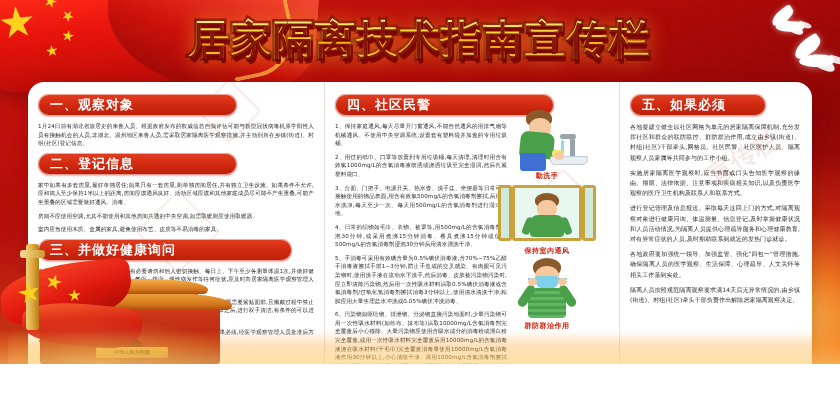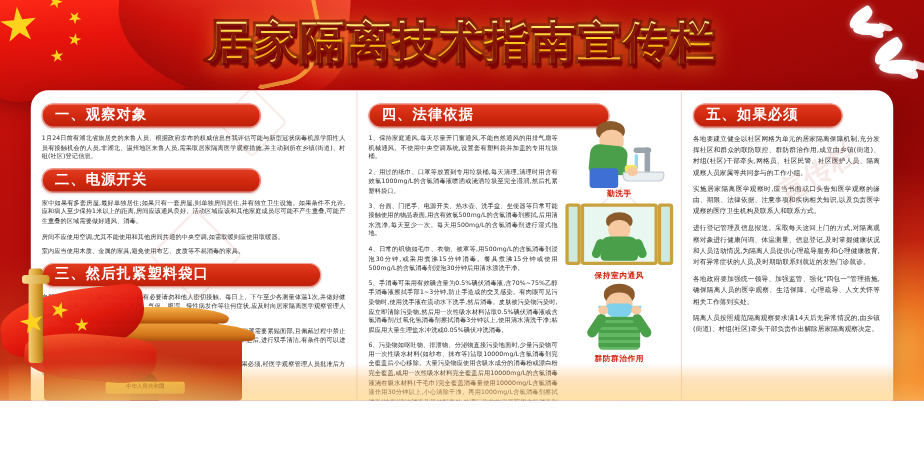--- a/index.html
+++ b/index.html
@@ -147,40 +147,40 @@
     font-size: 13px; font-weight: bold;
     padding: 0 12px;
     letter-spacing: 1px;
     margin-bottom: 6px;
     box-shadow: inset 0 0 0 1px rgba(255,255,255,0.55), 0 1px 2px rgba(150,20,0,0.3);
     font-family: "DejaVu Sans", "Liberation Sans", sans-serif;
     overflow: hidden;
     text-overflow: clip;
     white-space: nowrap;
   }
-  .pill.narrow { width: 72%; border-radius: 10px; }
+  .pill.narrow { width: 72%; }
   .pill.mid { width: 80%; }
   .pill.wide { width: 92%; }
 
   
   .body-text {
     font-size: 5.6px;
     line-height: 8.6px;
     color: #2b2b2b;
     text-align: justify;
     font-family: "DejaVu Sans", "Liberation Sans", sans-serif;
     margin-bottom: 5px;
     letter-spacing: 0.1px;
   }
   .col.c3 .body-text { font-size: 6px; line-height: 10.2px; }
   .col.c2 .narrow-text { width: 172px; }
 
   
   .illus-stack {
-    position: absolute; right: 4px; top: 26px; width: 104px;
+    position: absolute; right: 20px; top: 26px; width: 104px;
   }
   .illus { position: relative; width: 104px; margin-bottom: 2px; text-align: center; }
   .illus .scene { position: relative; width: 86px; height: 62px; margin: 0 auto; }
   .illus .cap {
     font-size: 7px; font-weight: bold; color: #d0210c; letter-spacing: .5px;
     font-family: "DejaVu Sans", "Liberation Sans", sans-serif;
     margin-top: 1px;
   }
 
   
@@ -306,35 +306,35 @@
 
   <div class="board">
 
     <div class="col c1">
       <div class="wm w1"></div>
       <div class="wm w2"></div>
 
       <div class="pill narrow">一、观察对象</div>
       <div class="body-text">1月24日前有湖北省旅居史的来鲁人员、根据政府发布的权威信息自我评估可能与新型冠状病毒机原学阳性人员有接触机会的人员,非湖北、温州地区来鲁人员,需采取居家隔离医学观察措施,并主动到所在乡镇(街道)、村组(社区)登记信息。</div>
 
-      <div class="pill narrow">二、电源开关</div>
+      <div class="pill narrow">二、登记信息</div>
       <div class="body-text">家中如果有多套房屋,最好单独居住;如果只有一套房屋,则单独房间居住,并有独立卫生设施。如果条件不允许,应和病人至少保持1米以上的距离,房间应该通风良好。活动区域应该和其他家庭成员尽可能不产生重叠,可能产生重叠的区域需要做好通风、消毒。</div>
       <div class="body-text">房间不应使用空调,尤其不能使用和其他房间共通的中央空调,如需取暖则应使用取暖器。</div>
       <div class="body-text">室内应当使用木质、金属的家具,避免使用布艺、皮质等不易消毒的家具。</div>
 
-      <div class="pill wide">三、然后扎紧塑料袋口</div>
+      <div class="pill wide">三、并做好健康询问</div>
       <div class="body-text">自我隔离观察14天,减少外出活动,除有必要请勿和他人密切接触。每日上、下午至少各测量体温1次,并做好健康询问。隔离人员如出现发热、咳嗽、气促、腹泻、慢性病发作等往何症状,应及时向居家隔离医学观察管理人员联系,并及时送医院就诊。</div>
       <div class="body-text">做好个人防护,看护的人员与隔离观察对象共处一室的时候应该戴好口罩,口罩需要紧贴面部,且佩戴过程中禁止触摸、调整。口罩因分泌物变湿、变脏时,必须立刻更换。摘下及丢弃口罩之后,进行双手清洁,有条件的可以进行手消毒。</div>
       <div class="body-text">隔离观察对象应尽可能减少与共同居住人员的接触,原则上不得外出。如果必须,经医学观察管理人员批准后方可外出,并要佩戴一次性外科口罩,避免去人群密集场所。</div>
     </div>
 
     <div class="col c2">
       <div class="wm w3"></div>
 
-      <div class="pill mid">四、法律依据</div>
+      <div class="pill mid">四、社区民警</div>
       <div class="body-text narrow-text">1、保持家庭通风,每天尽量开门窗通风,不能自然通风的用排气扇等机械通风。不使用中央空调系统,设置套有塑料袋并加盖的专用垃圾桶。</div>
       <div class="body-text narrow-text">2、用过的纸巾、口罩等放置到专用垃圾桶,每天清理,清理时用含有效氯1000mg/L的含氯消毒液喷洒或浇洒垃圾至完全湿润,然后扎紧塑料袋口。</div>
       <div class="body-text narrow-text">3、台面、门把手、电源开关、热水壶、洗手盆、坐便器等日常可能接触使用的物品表面,用含有效氯500mg/L的含氯消毒剂擦拭,后用清水洗净,每天至少一次。每天用500mg/L的含氯消毒剂进行湿式拖地。</div>
       <div class="body-text narrow-text">4、日常的织物如毛巾、衣物、被罩等,用500mg/L的含氯消毒剂浸泡30分钟,或采用煮沸15分钟消毒。餐具煮沸15分钟或使用500mg/L的含氯消毒剂浸泡30分钟后用清水漂洗干净。</div>
       <div class="body-text narrow-text">5、手消毒可采用有效碘含量为0.5%碘伏消毒液,含70%~75%乙醇手消毒液擦拭手部1~3分钟,防止手造成的交叉感染。有肉眼可见污染物时,使用洗手液在流动水下洗手,然后消毒。皮肤被污染物污染时,应立即清除污染物,然后用一次性吸水材料沾取0.5%碘伏消毒液或含氯消毒剂/过氧化氢消毒剂擦拭消毒3分钟以上,使用清水清洗干净;粘膜应用大量生理盐水冲洗或0.05%碘伏冲洗消毒。</div>
       <div class="body-text narrow-text">6、污染物如呕吐物、排泄物、分泌物直接污染地面时,少量污染物可用一次性吸水材料(如纱布、抹布等)沾取10000mg/L含氯消毒剂完全覆盖后小心移除。大量污染物应使用含吸水成分的消毒粉或漂白粉完全覆盖,或用一次性吸水材料完全覆盖后用10000mg/L的含氯消毒液浇在吸水材料(干毛巾)完全覆盖消毒量使用10000mg/L含氯消毒液作用30分钟以上,小心清除干净。再用1000mg/L含氯消毒剂擦拭消毒(地面)清洁消毒及其他配套处,处理污染物的容器可用含氯消毒剂浸泡消毒后清洗。清除过程中,避免接触污染物。</div>
 
       <div class="illus-stack">
 
         <div class="illus">

